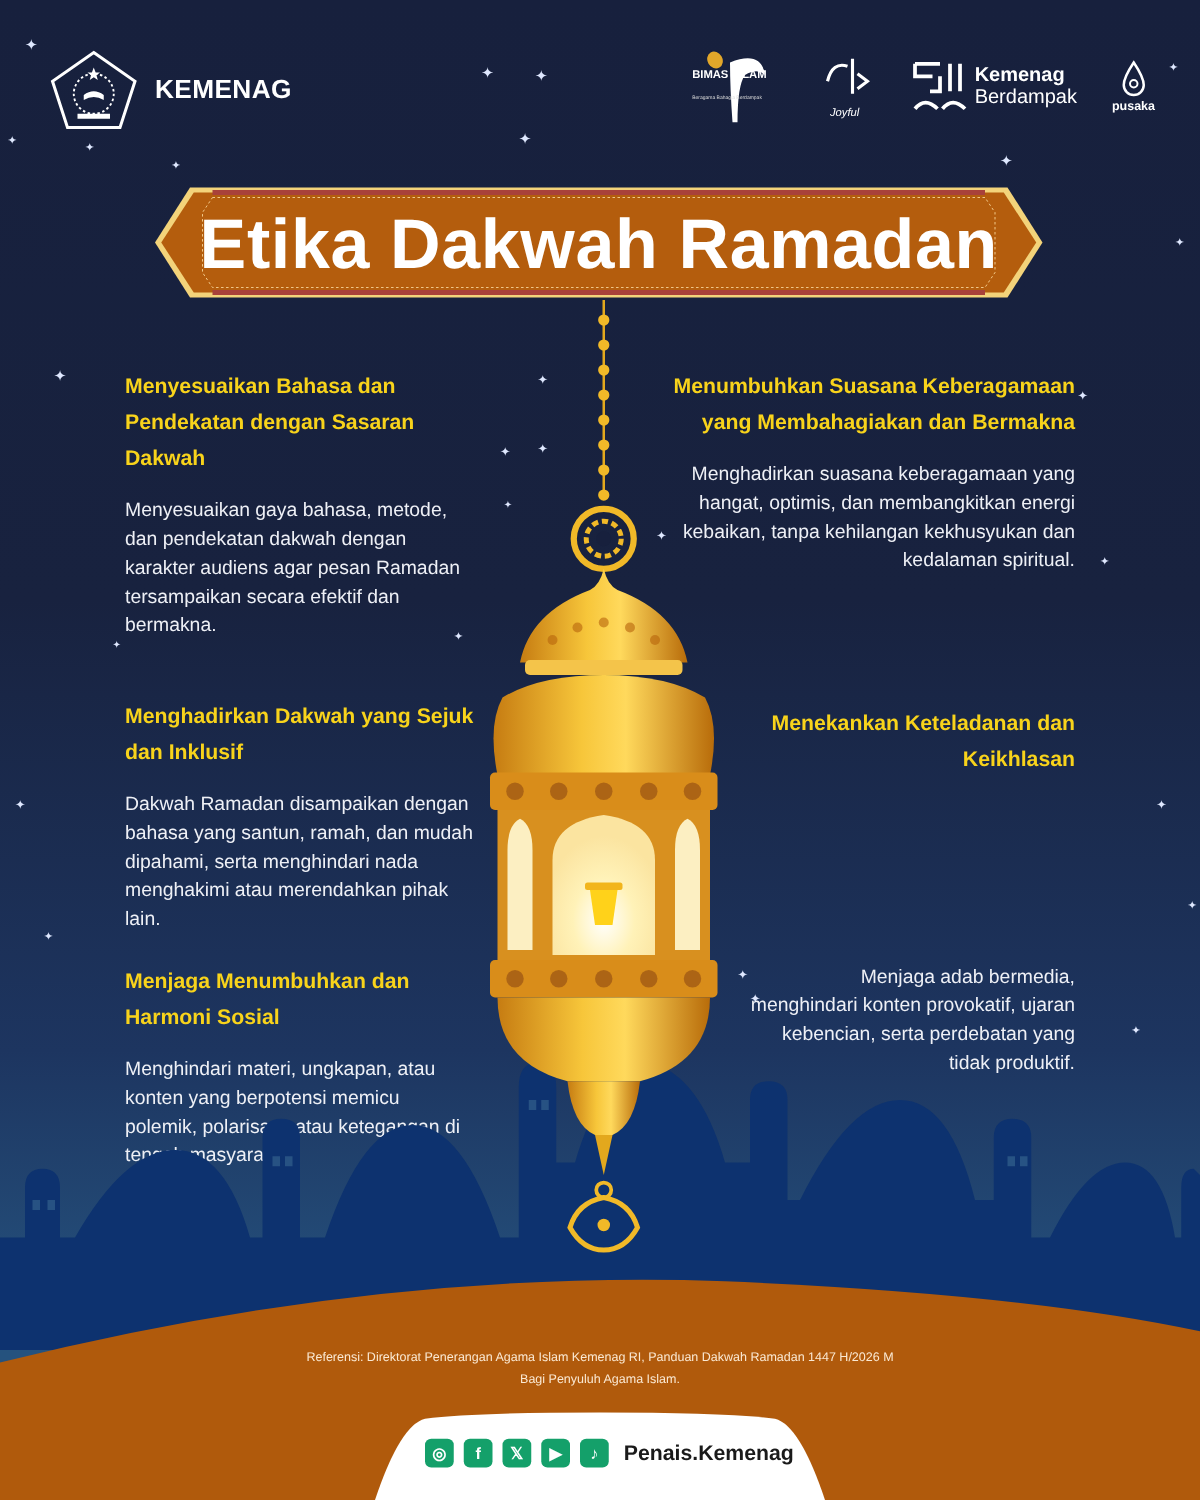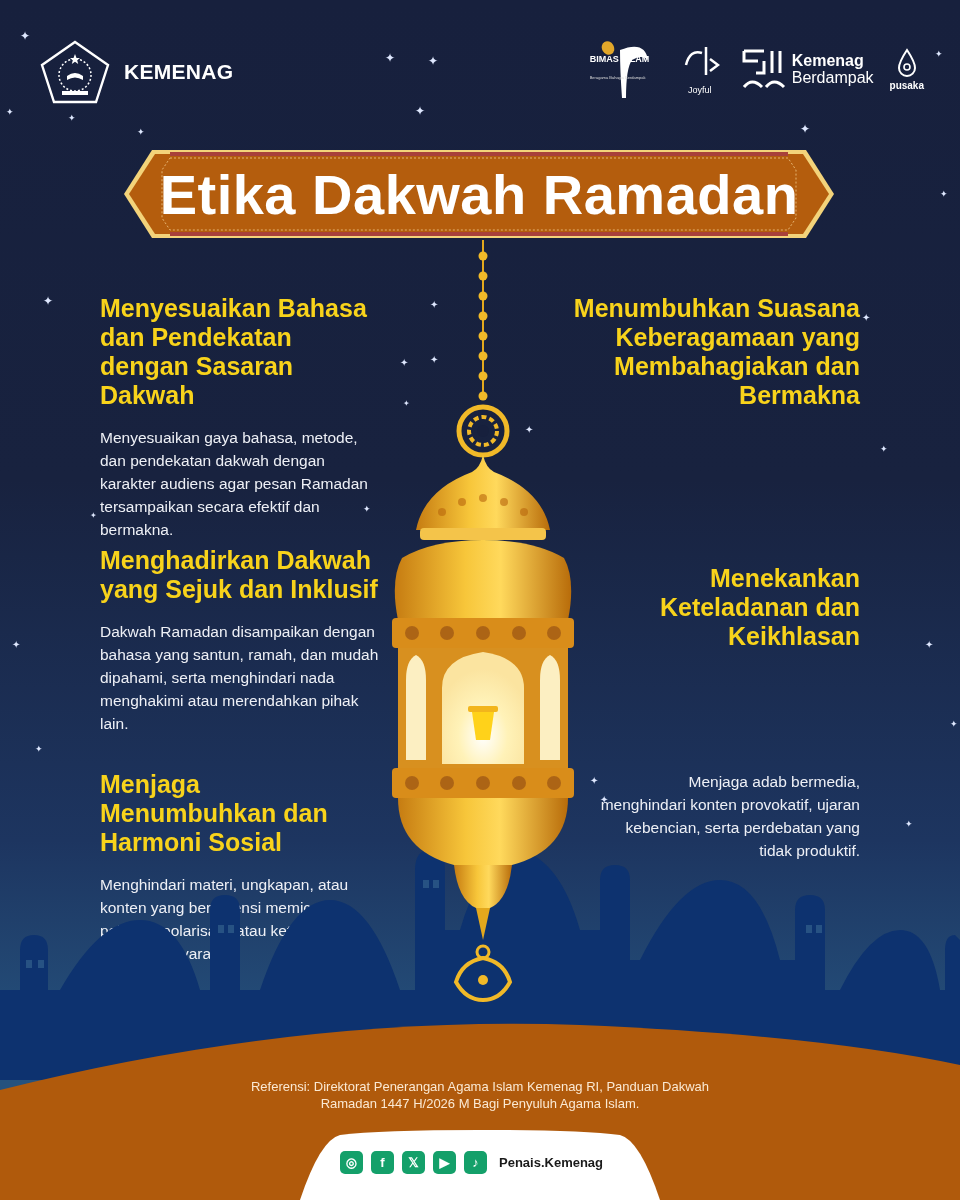--- a/index.html
+++ b/index.html
@@ -9,52 +9,52 @@
     font-family: "Liberation Sans", sans-serif;
     background: linear-gradient(180deg, #17203d 0%, #18223f 40%, #1d3560 70%, #25527e 88%, #25527e 100%);
   }
   .stars { position: absolute; inset: 0; pointer-events: none; }
   .star { position: absolute; color: #dfe8ff; font-size: 12px; line-height: 1; }
 
   
   .logo-kemenag { position: absolute; left: 40px; top: 40px; display: flex; align-items: center; gap: 14px; }
   .pentagon { width: 70px; height: 64px; }
   .kemenag-text { color: #fff; font-weight: 700; font-size: 21px; letter-spacing: 0.3px; }
-  .partner-logos { position: absolute; right: 36px; top: 40px; display: flex; align-items: center; gap: 16px; }
+  .partner-logos { position: absolute; right: 36px; top: 40px; display: flex; align-items: center; gap: 28px; }
   .partner { color: #fff; display: flex; align-items: center; gap: 6px; }
   .bimas { width: 68px; height: 58px; position: relative; }
   .bimas .b-text { position: absolute; left: 0; top: 14px; font-size: 9px; font-weight: 700; line-height: 10px; }
   .bimas .b-sub { position: absolute; left: 0; top: 35px; font-size: 4px; line-height: 5px; color: #ddd; }
-  .joyful { width: 52px; height: 52px; font-size: 9px; display: flex; flex-direction: column; justify-content: flex-end; }
+  .joyful { width: 52px; height: 52px; font-size: 9px; font-style: italic; display: flex; flex-direction: column; justify-content: flex-end; }
   .berdampak-text { font-size: 16px; line-height: 17px; }
   .pusaka { flex-direction: column; gap: 2px; font-size: 10px; font-weight: 700; }
 
   
   .banner { position: absolute; left: 122px; top: 146px; width: 714px; height: 96px; }
   .banner svg { position: absolute; inset: 0; }
   .banner-title { position: absolute; inset: 0; display: flex; align-items: center; justify-content: center;
     color: #fff; font-size: 56px; font-weight: 700; letter-spacing: 0.5px; }
 
   
   .section { position: absolute; width: 280px; }
   .section.left { left: 100px; text-align: left; }
   .section.right { right: 100px; text-align: right; width: 340px; }
-  .section h2 { color: #f8d31b; font-size: 25px; font-weight: 700; line-height: 29px; margin-bottom: 16px; }
+  .section h2 { color: #f8d31b; font-size: 17px; font-weight: 700; line-height: 29px; margin-bottom: 16px; }
   .section p { color: #eef0f6; font-size: 15.5px; line-height: 23px; }
 
   
   .lantern { position: absolute; left: 372px; top: 240px; width: 222px; height: 790px; }
 
   
   .mosque { position: absolute; left: 0; top: 840px; width: 960px; height: 240px; }
   .bottom-wave { position: absolute; left: 0; top: 1020px; width: 960px; height: 180px; }
-  .reference { position: absolute; left: 240px; top: 1078px; width: 480px; text-align: center; color: #fbe9d3; font-size: 13px; line-height: 17px; }
+  .reference { position: absolute; left: 240px; top: 1078px; width: 480px; text-align: center; color: #fbe9d3; font-size: 10px; line-height: 17px; }
   .social-bar { position: absolute; left: 340px; top: 1151px; display: flex; align-items: center; gap: 8px; }
   .social-icon { width: 23px; height: 23px; background: #14a06a; border-radius: 5px; display: flex; align-items: center; justify-content: center; color: #fff; font-size: 13px; font-weight: 700; }
-  .handle { font-size: 13px; font-weight: 700; color: #1a1a1a; margin-left: 4px; }
+  .handle { font-size: 17px; font-weight: 700; color: #1a1a1a; margin-left: 4px; }
 </style>
 </head>
 <body>
 
 <div class="stars">
   <span class="star" style="left:20px;top:30px">✦</span>
   <span class="star" style="left:415px;top:105px">✦</span>
   <span class="star" style="left:428px;top:55px">✦</span>
   <span class="star" style="left:385px;top:52px">✦</span>
   <span class="star" style="left:6px;top:108px;font-size:9px">✦</span>
@@ -140,22 +140,23 @@
   </svg>
   <div class="banner-title">Etika Dakwah Ramadan</div>
 </div>
 
 <div class="section left" style="top:294px">
   <h2>Menyesuaikan Bahasa dan Pendekatan dengan Sasaran Dakwah</h2>
   <p>Menyesuaikan gaya bahasa, metode, dan pendekatan dakwah dengan karakter audiens agar pesan Ramadan tersampaikan secara efektif dan bermakna.</p>
 </div>
 <div class="section right" style="top:294px">
   <h2>Menumbuhkan Suasana Keberagamaan yang Membahagiakan dan Bermakna</h2>
-</div>
-<div class="section left" style="top:546px">
+  <p>Menghadirkan suasana keberagamaan yang hangat, optimis, dan membangkitkan energi kebaikan, tanpa kehilangan kekhusyukan dan kedalaman spiritual.</p>
+</div>
+<div class="section left" style="top:558px">
   <h2>Menghadirkan Dakwah yang Sejuk dan Inklusif</h2>
   <p>Dakwah Ramadan disampaikan dengan bahasa yang santun, ramah, dan mudah dipahami, serta menghindari nada menghakimi atau merendahkan pihak lain.</p>
 </div>
 <div class="section right" style="top:564px;width:290px">
   <h2>Menekankan Keteladanan dan Keikhlasan</h2>
 </div>
 <div class="section left" style="top:770px">
   <h2>Menjaga Menumbuhkan dan Harmoni Sosial</h2>
   <p>Menghindari materi, ungkapan, atau konten yang berpotensi memicu polemik, polarisasi, atau ketegangan di tengah masyarakat.</p>
 </div>

